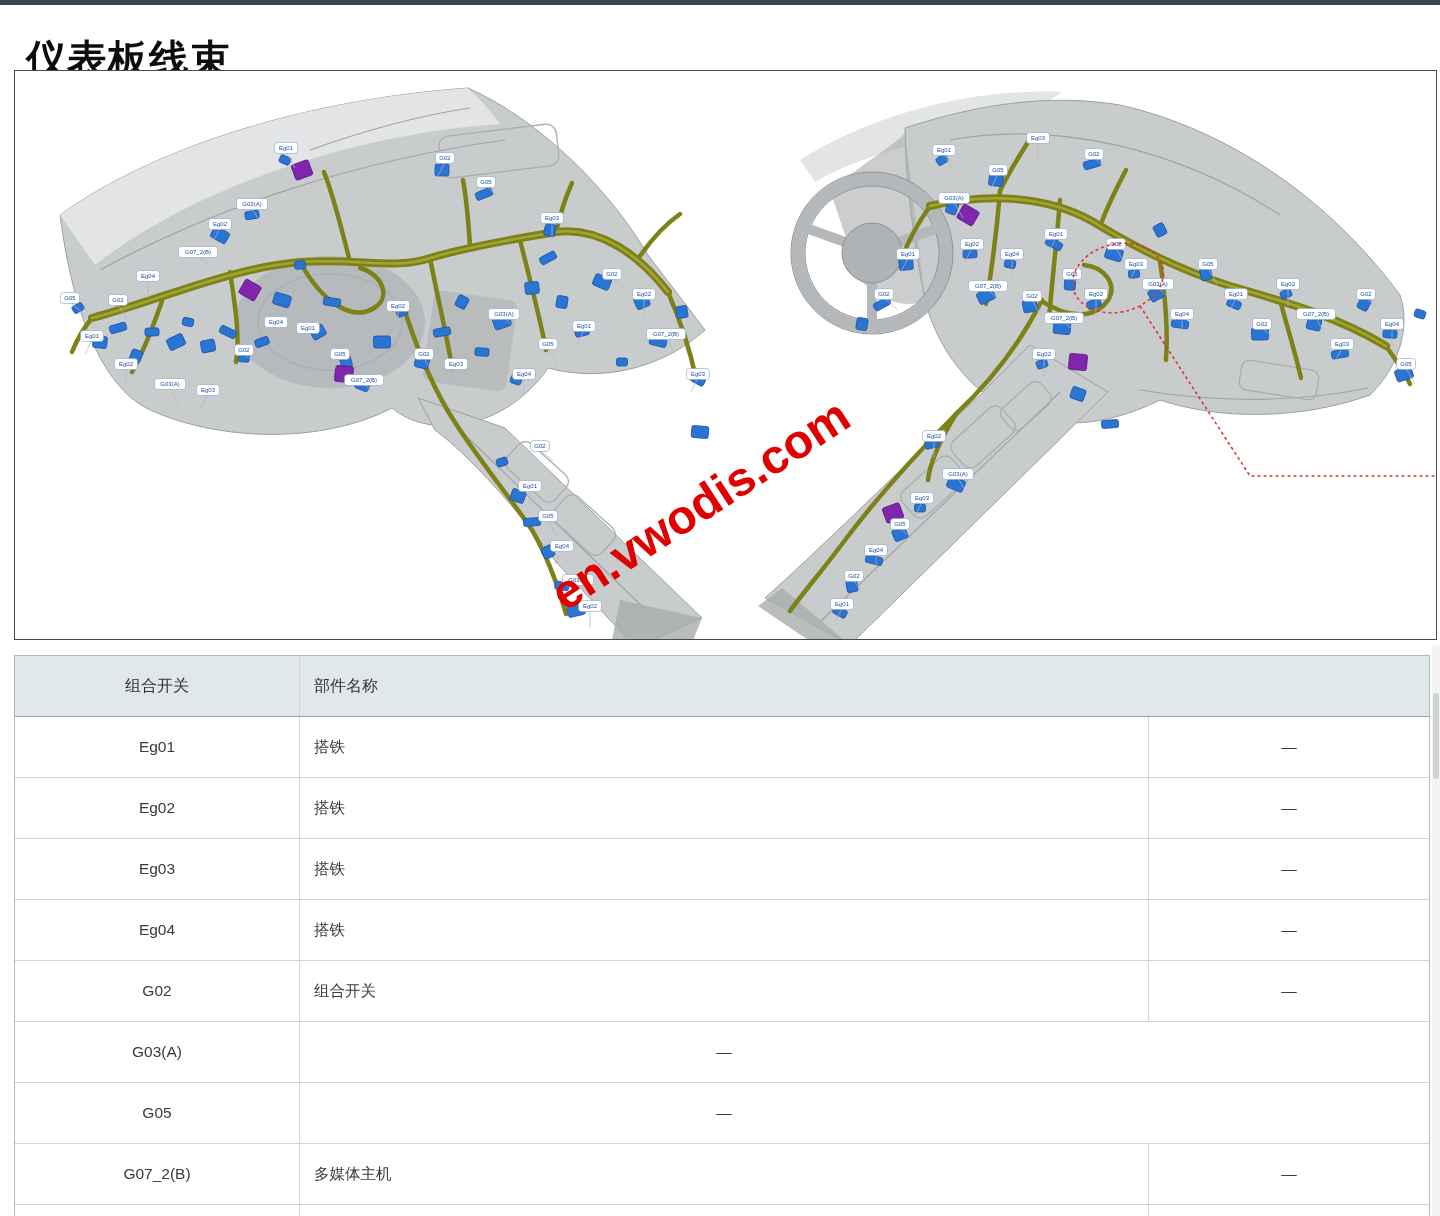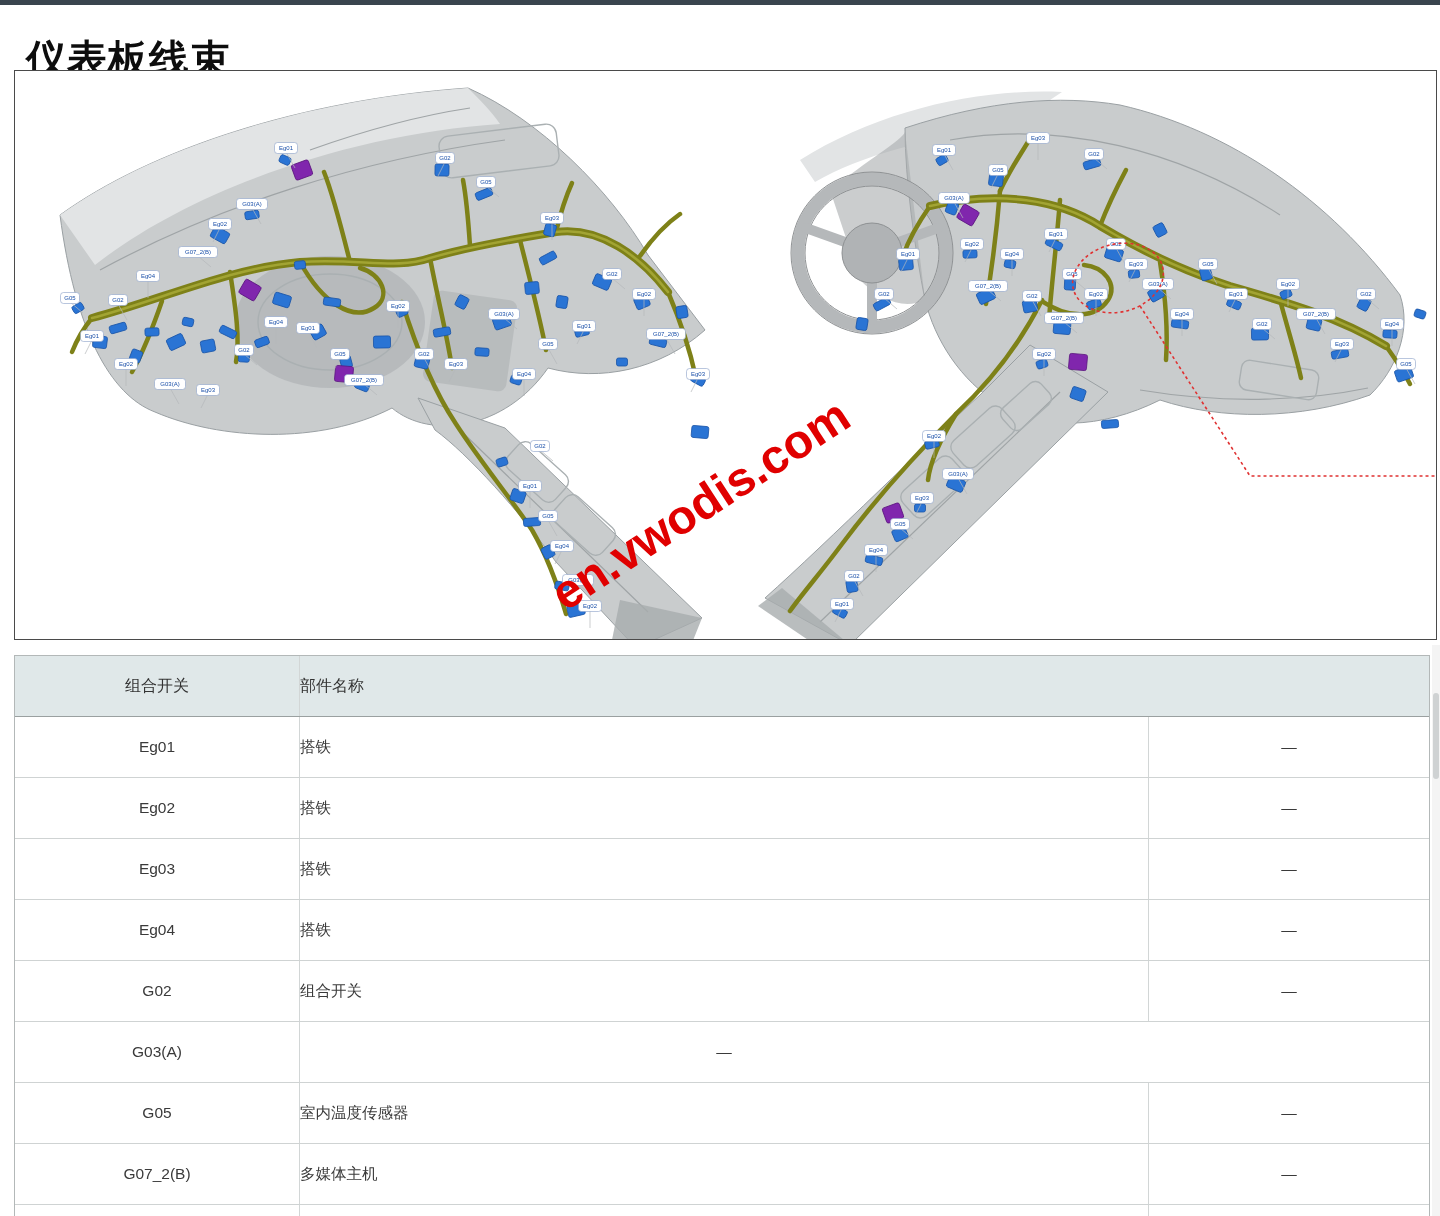--- a/index.html
+++ b/index.html
@@ -42,21 +42,21 @@
   .conn-table{
     position:absolute;left:14px;top:655px;width:1414px;
     border:1px solid #b3b8b8;border-bottom:none;background:#fff;
     font-size:16px;
   }
   .t-row{display:grid;grid-template-columns:284px 849px 1fr;}
   .t-header{background:var(--th-bg,#e0e8e9);height:60px;border-bottom:1px solid #9aa0a0;}
   .t-body-row{height:60px;border-bottom:1px solid #cfd3d3;background:#fff;}
   .t-cell{display:flex;align-items:center;overflow:hidden;}
   .t-cell.c-code{justify-content:center;}
-  .t-cell.c-name{justify-content:flex-start;border-left:1px solid #d2d6d6;}
+  .t-cell.c-name{justify-content:flex-start;padding-left:14px;border-left:1px solid #d2d6d6;}
   .t-cell.c-config{justify-content:center;border-left:1px solid #d2d6d6;}
   .t-header .t-cell{color:#333;}
   .t-body-row .t-cell{color:#3a3a3a;font-size:15.5px;}
 </style>
 </head>
 <body style="--top-bar: #3a454e; --harness: #7e8118; --harness-hi: #a2a433; --panel: #c9cccd; --panel-dark: #a8acae; --panel-light: #e2e4e5; --th-bg: #e0e8e9; --callout: #e03131; --wm: #e00000;">
 
 <div class="top-bar"></div>
 
 <h1 class="page-title">仪表板线束</h1>
@@ -516,21 +516,20 @@
         <div class="t-cell c-code">G02</div>
         <div class="t-cell c-name">组合开关</div>
         <div class="t-cell c-config">—</div>
       </div>
       <div class="t-row t-body-row">
         <div class="t-cell c-code">G03(A)</div>
         <div class="t-cell c-config">—</div>
       </div>
       <div class="t-row t-body-row">
         <div class="t-cell c-code">G05</div>
-        <div class="t-cell c-name">室内温度传感器</div>
         <div class="t-cell c-config">—</div>
       </div>
       <div class="t-row t-body-row">
         <div class="t-cell c-code">G07_2(B)</div>
         <div class="t-cell c-name">多媒体主机</div>
         <div class="t-cell c-config">—</div>
       </div>
       <div class="t-row t-body-row">
         <div class="t-cell c-code"></div>
         <div class="t-cell c-name"></div>

